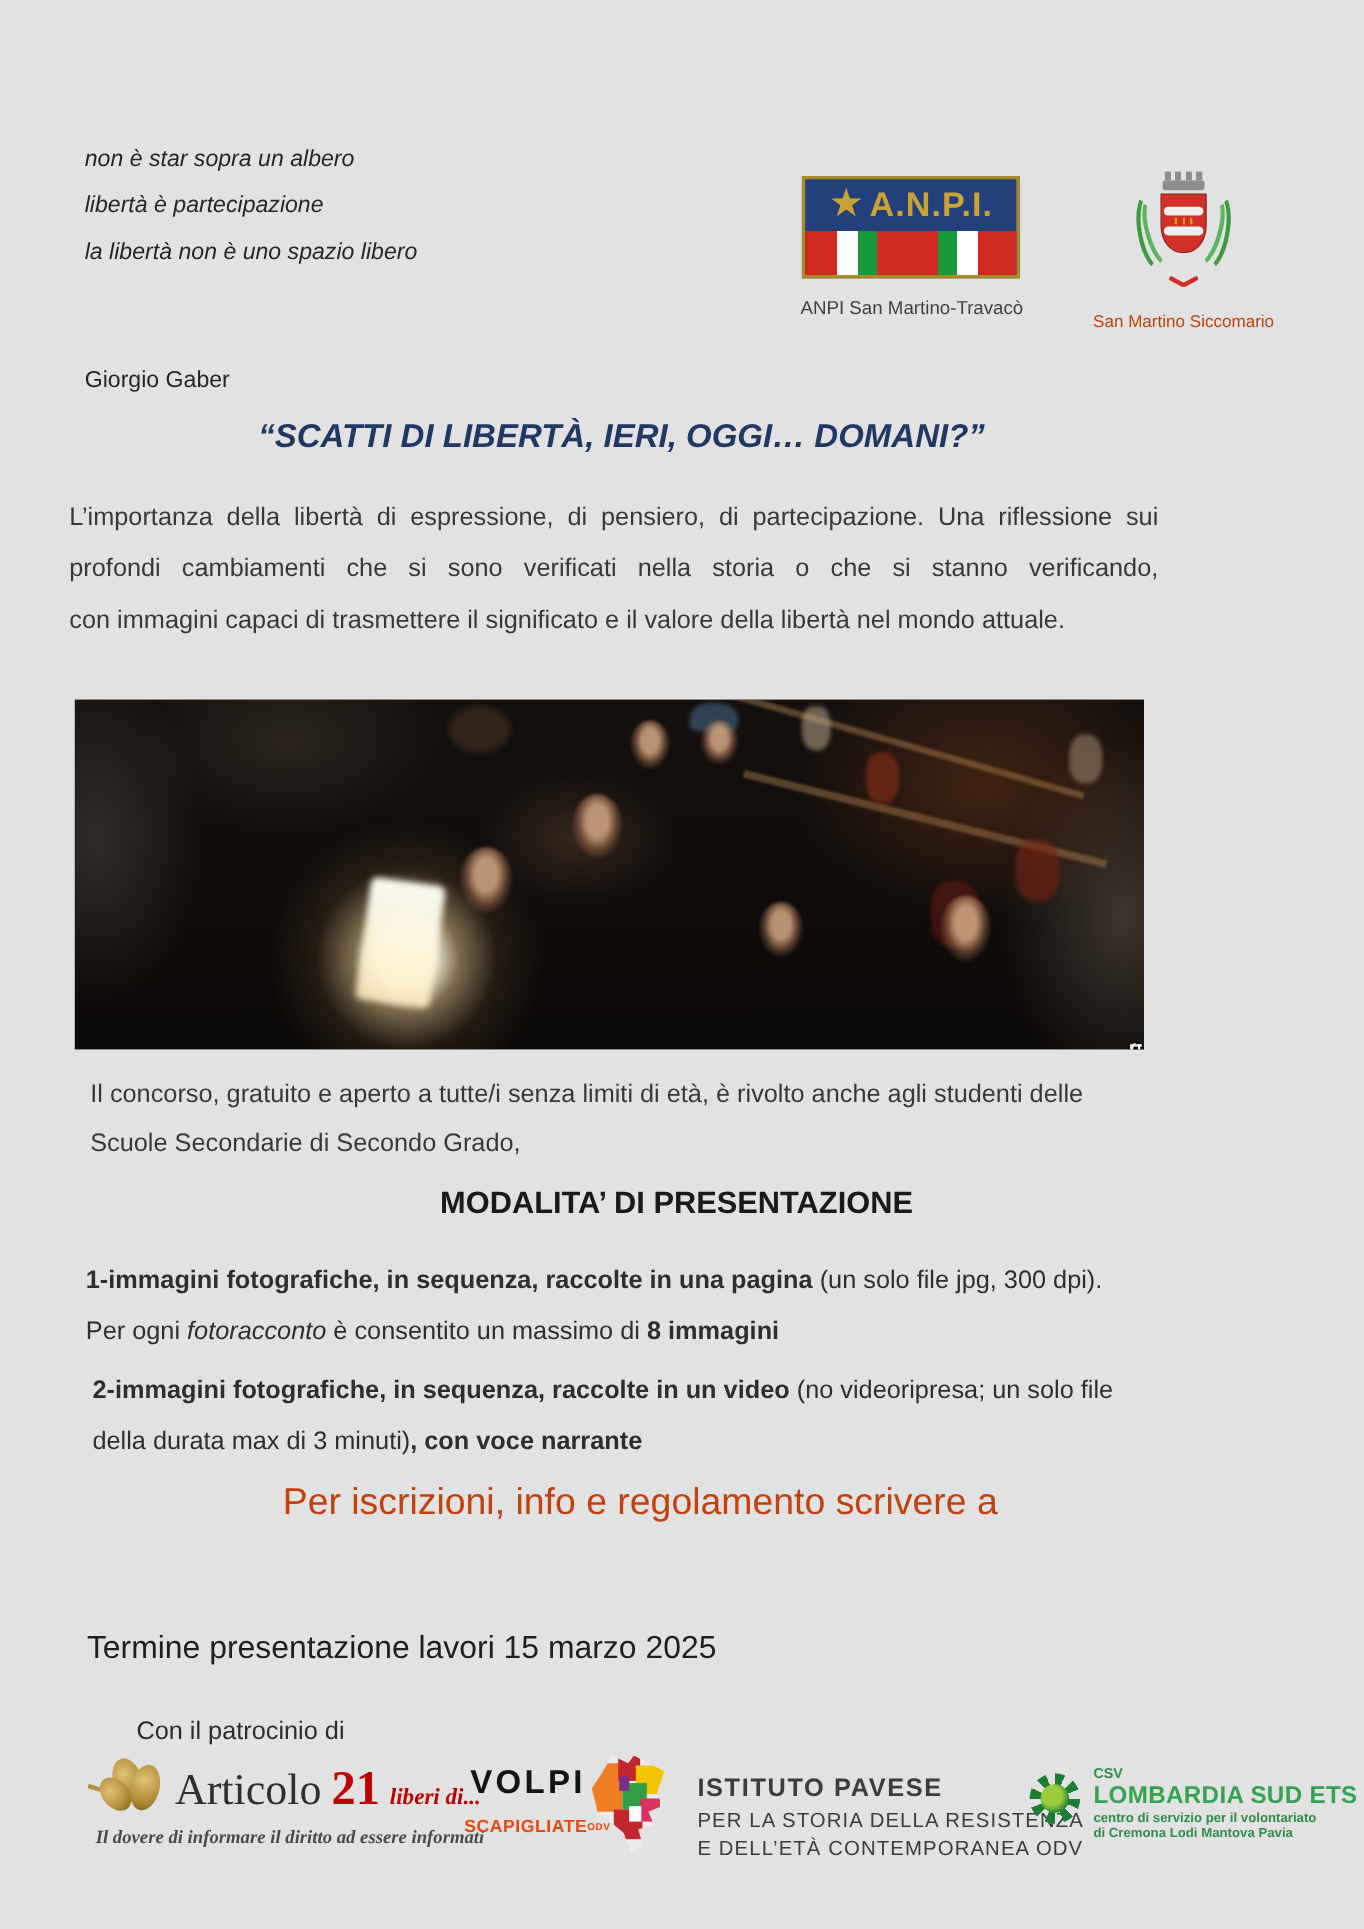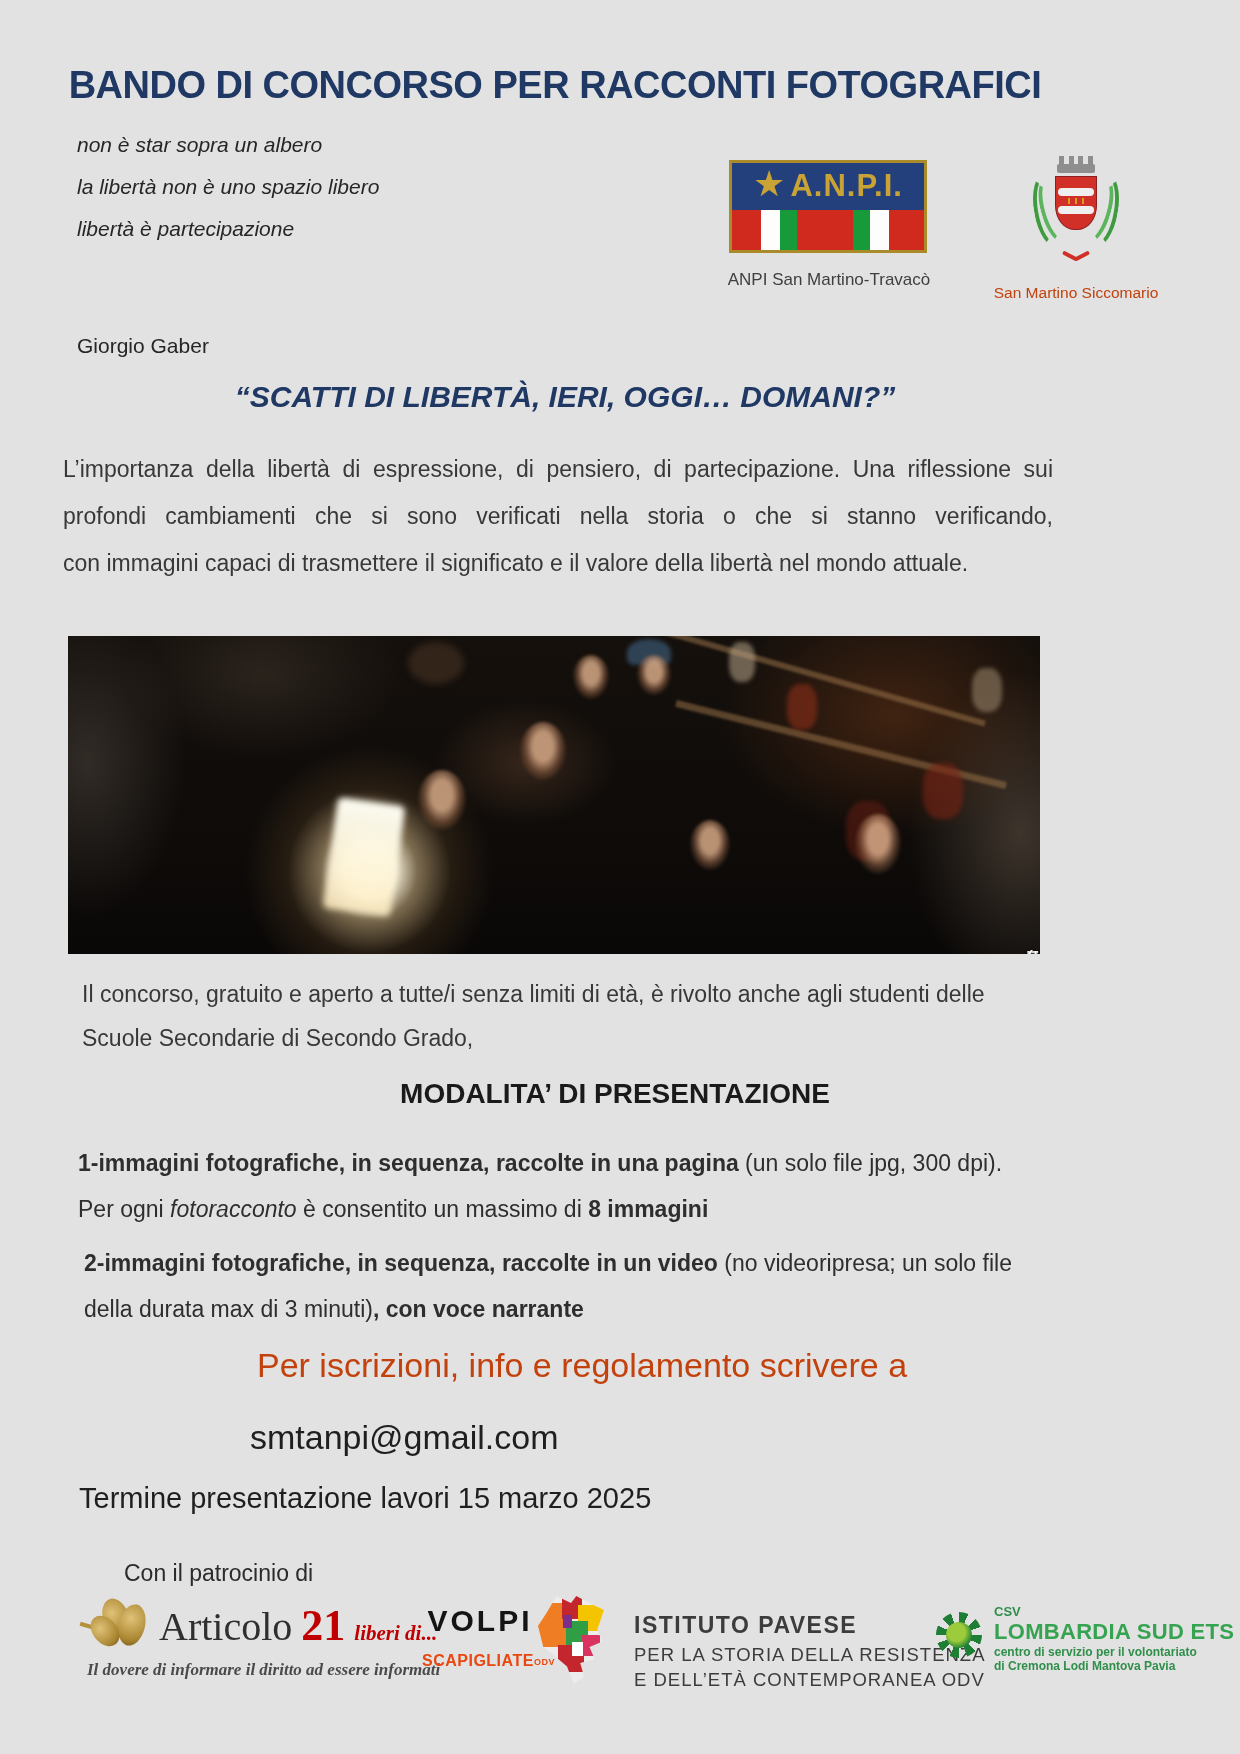--- a/index.html
+++ b/index.html
@@ -160,26 +160,25 @@
   .csv-text{position:absolute;left:58px;top:0;white-space:nowrap;}
   .csv-label{font-size:13px;font-weight:bold;color:#2f8f4a;}
   .csv-name{font-size:22px;font-weight:bold;color:#35a34f;letter-spacing:0.3px;}
   .csv-tag{font-size:12px;font-weight:bold;color:#2f8f4a;line-height:14px;}
 </style>
 </head>
 <body>
 
 <div class="page">
 
-  <div class="title">BANDO DI CONCORSO PER RACCONTI FOTOGRAFICI</div>
 
   <div class="poem">
     <div>non è star sopra un albero</div>
+    <div>libertà è partecipazione</div>
     <div>la libertà non è uno spazio libero</div>
-    <div>libertà è partecipazione</div>
   </div>
   <div class="poem-author">Giorgio Gaber</div>
 
   <div class="anpi-badge">
     <div class="anpi-top">
       <span class="anpi-star">★</span>
       <span class="anpi-text">A.N.P.I.</span>
     </div>
     <div class="anpi-ribbon"></div>
   </div>
@@ -239,21 +238,20 @@
   </div>
 
   <div class="modalita-title">MODALITA’ DI PRESENTAZIONE</div>
 
   <div class="item it1l1"><span class="b">1-immagini fotografiche, in sequenza, raccolte in una pagina</span><span> (un solo file jpg, 300 dpi).</span></div>
   <div class="item it1l2"><span>Per ogni </span><span class="i">fotoracconto</span><span> è consentito un massimo di </span><span class="b">8 immagini</span></div>
   <div class="item it2l1"><span class="b">2-immagini fotografiche, in sequenza, raccolte in un video</span><span> (no videoripresa; un solo file</span></div>
   <div class="item it2l2"><span>della durata max di 3 minuti)</span><span class="b">, con voce narrante</span></div>
 
   <div class="contact-line">Per iscrizioni, info e regolamento scrivere a</div>
-  <div class="email-line">smtanpi@gmail.com</div>
   <div class="deadline">Termine presentazione lavori 15  marzo 2025</div>
   <div class="patronage">Con il patrocinio di</div>
 
   <div class="articolo">
     <div class="art-icon">
       <div class="art-spear"></div>
       <div class="art-blob a1"></div>
       <div class="art-blob a2"></div>
       <div class="art-blob a3"></div>
     </div>

